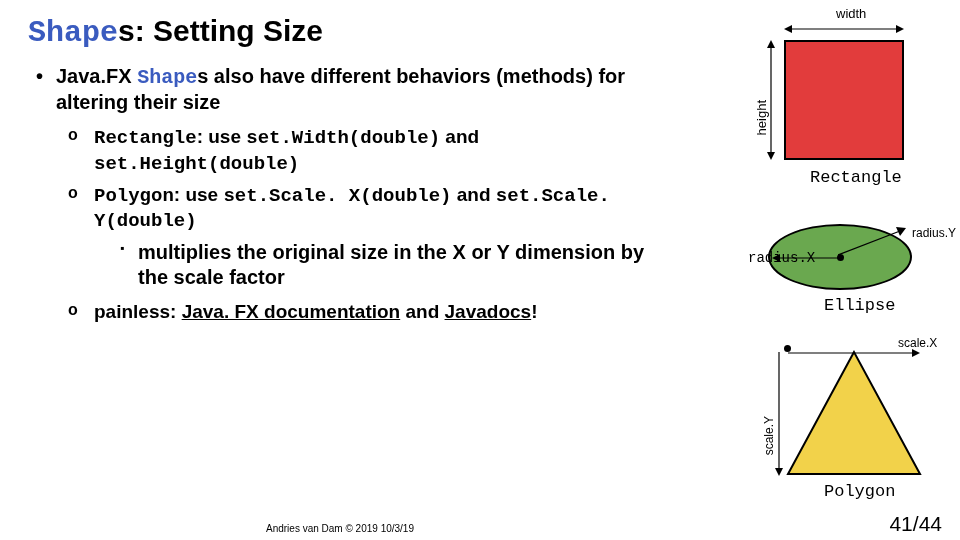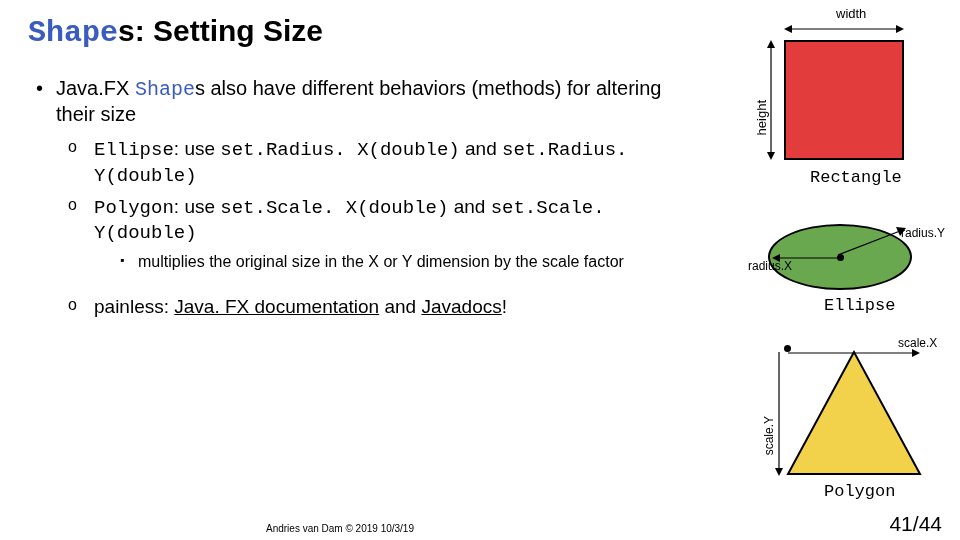--- a/index.html
+++ b/index.html
@@ -15,26 +15,27 @@
     position: absolute;
     top: 14px;
     left: 28px;
     font-size: 30px;
     font-weight: bold;
     color: #000;
   }
   .title .shape-word { color: #3a5bbf; font-family: "Courier New", monospace; font-weight: bold; }
   .content {
     position: absolute;
-    top: 76px;
+    top: 64px;
     left: 28px;
     width: 650px;
     font-size: 20px;
     line-height: 1.25;
     color: #000;
+    font-weight: bold;
   }
   .bullet1 {
     margin-left: 8px;
     margin-bottom: 10px;
     padding-left: 20px;
     position: relative;
   }
   .bullet1::before {
     content: "•";
     position: absolute;
@@ -50,24 +51,24 @@
   }
   .bullet2::before {
     content: "o";
     position: absolute;
     left: 0;
     top: 0;
     font-size: 16px;
   }
   .bullet3 {
     margin-left: 92px;
-    margin-bottom: 23px;
+    margin-bottom: 10px;
     padding-left: 18px;
     position: relative;
-    font-size: 16px;
+    font-size: 20px;
   }
   .bullet3::before {
     content: "▪";
     position: absolute;
     left: 0;
     top: 1px;
     font-size: 12px;
   }
   .mono { font-family: "Courier New", monospace; }
   .keyword { font-family: "Courier New", monospace; color: #3a5bbf; }
@@ -170,28 +171,29 @@
   }
   .radiusy-arrow {
     position: absolute;
     top: 3px;
     left: 90px;
     width: 68px;
     height: 28px;
   }
   .radiusx-label {
     position: absolute;
-    top: 35px;
+    top: 26px;
     left: 0px;
-    font-size: 12px;
+    font-size: 14px;
+    font-family: Liberation Mono, monospace;
   }
   .radiusy-label {
     position: absolute;
     top: 2px;
-    left: 153px;
+    left: 164px;
     font-size: 12px;
   }
   .ellipse-caption {
     position: absolute;
     top: 72px;
     left: 76px;
     font-family: "Courier New", monospace;
     font-size: 17px;
   }
 
@@ -277,24 +279,24 @@
 <div class="title">
   <span class="shape-word">Shape</span><span>s: Setting Size</span>
 </div>
 
 <div class="content">
 
   <div class="bullet1">
     <span>Java.FX </span><span class="keyword">Shape</span><span>s also have different behaviors (methods) for altering their size</span>
   </div>
 
-
   <div class="bullet2">
-    <span class="mono">Ellipse</span><span>: use </span><span class="mono">set.Radius. X(double)</span><span> and </span><span class="mono">set.Radius. Y(double)</span>
-  </div>
+    <span class="mono">Rectangle</span><span>: use </span><span class="mono">set.Width(double)</span><span> and </span><span class="mono">set.Height(double)</span>
+  </div>
+
 
   <div class="bullet2">
     <span class="mono">Polygon</span><span>: use </span><span class="mono">set.Scale. X(double)</span><span> and </span><span class="mono">set.Scale. Y(double)</span>
   </div>
 
   <div class="bullet3">
     <span>multiplies the original size in the X or Y dimension by the scale factor</span>
   </div>
 
 

